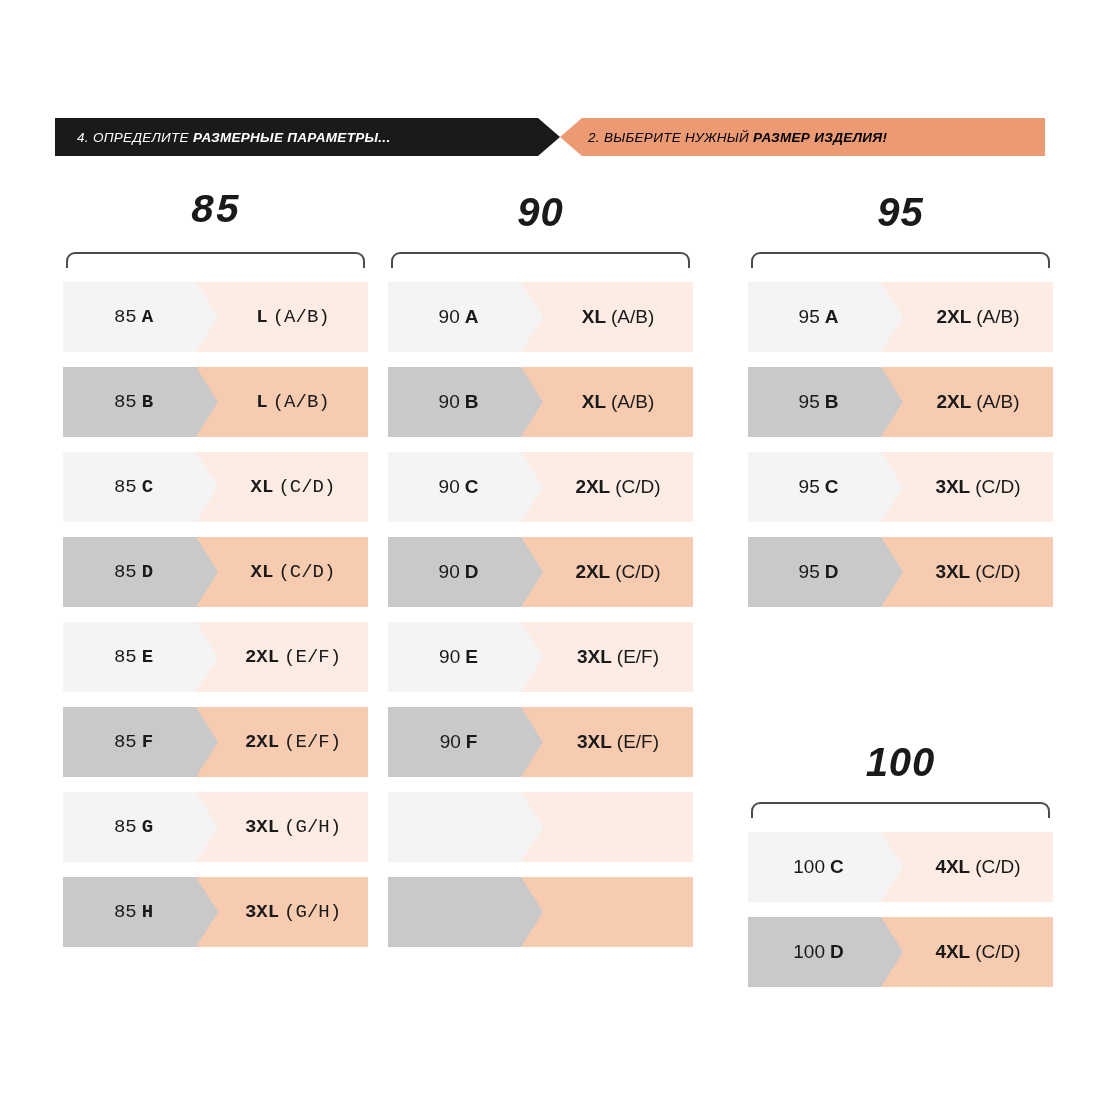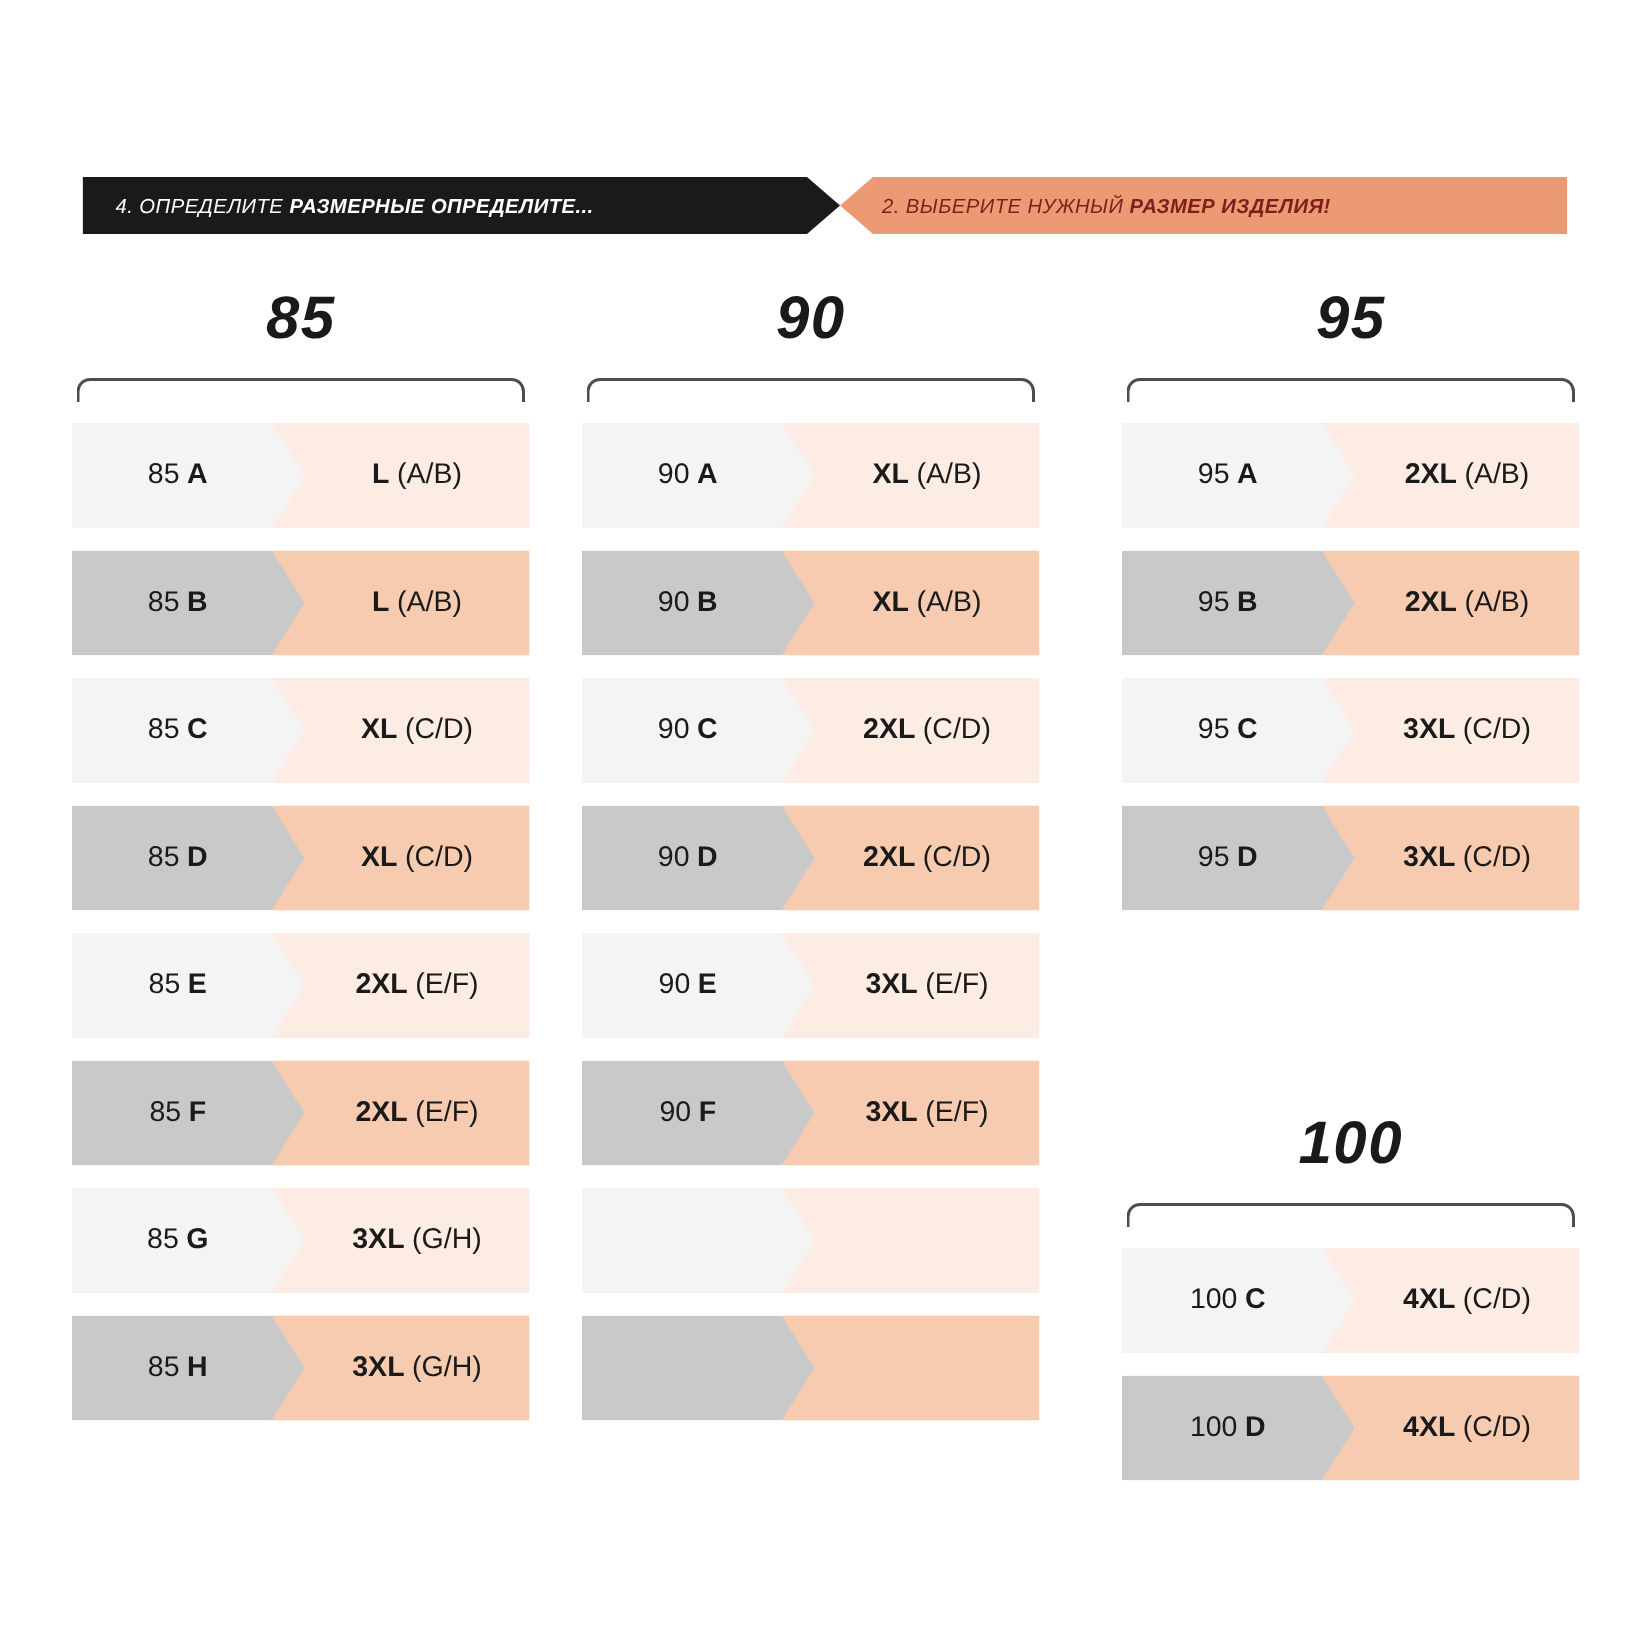--- a/index.html
+++ b/index.html
@@ -37,40 +37,40 @@
     padding-left: 22px;
     color: #ffffff;
     clip-path: polygon(0 0, calc(100% - 22px) 0, 100% 50%, calc(100% - 22px) 100%, 0 100%);
     z-index: 2;
   }
   .banner-step.light {
     background: #ec9a74;
     width: 485px;
     margin-left: 0px;
     padding-left: 28px;
-    color: #7f1d1d;
+    color: #000000;
     clip-path: polygon(22px 0, 100% 0, 100% 100%, 22px 100%, 0 50%);
     z-index: 1;
   }
   .banner-text {
     font-size: 13.5px;
     font-style: italic;
     letter-spacing: 0.3px;
     white-space: nowrap;
   }
   .banner-text .b {
     font-weight: bold;
   }
 
   
   .col {
     position: absolute;
     width: 305px;
   }
-  .col-85  { left: 48px;  top: 186px; }
+  .col-85  { left: 63px;  top: 186px; font-family: Liberation Mono, monospace; }
   .col-90  { left: 388px; top: 186px; }
   .col-95  { left: 748px; top: 186px; }
   .col-100 { left: 748px; top: 700px; margin-top: 36px; }
 
   .col-title {
     text-align: center;
     font-size: 40px;
     font-weight: bold;
     font-style: italic;
     color: #1a1a1a;
@@ -140,21 +140,21 @@
     margin-left: 5px;
     font-weight: normal;
   }
   .row-right .sz { margin-left: 0; }
 </style>
 </head>
 <body>
 
 <div class="banner">
   <div class="banner-step dark">
-    <span class="banner-text"><span>4. ОПРЕДЕЛИТЕ </span><span class="b">РАЗМЕРНЫЕ ОПРЕДЕЛИТЕ...</span></span>
+    <span class="banner-text"><span>4. ОПРЕДЕЛИТЕ </span><span class="b">РАЗМЕРНЫЕ ПАРАМЕТРЫ...</span></span>
   </div>
   <div class="banner-step light">
     <span class="banner-text"><span>2. ВЫБЕРИТЕ НУЖНЫЙ </span><span class="b">РАЗМЕР ИЗДЕЛИЯ!</span></span>
   </div>
 </div>
 
 <div class="col col-85">
   <div class="col-title">85</div>
   <div class="bracket"></div>
   <div class="rows">

